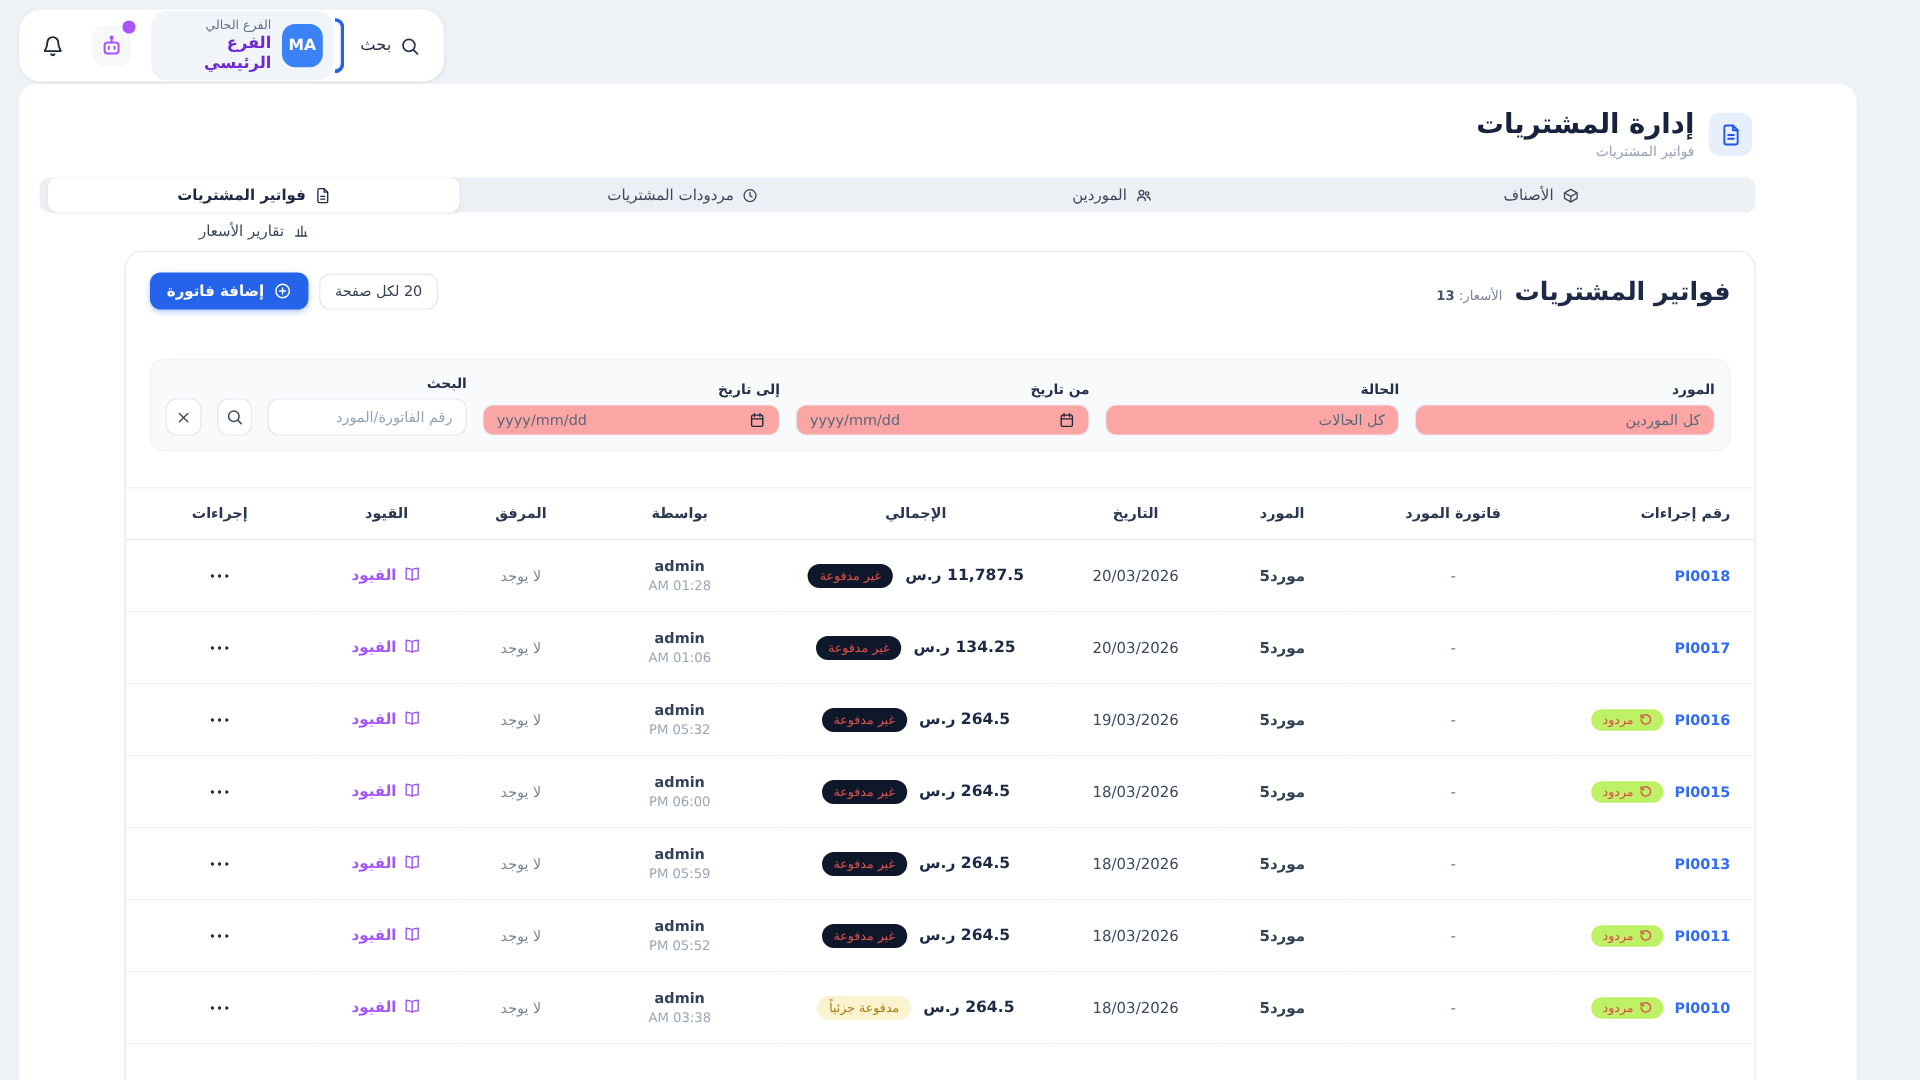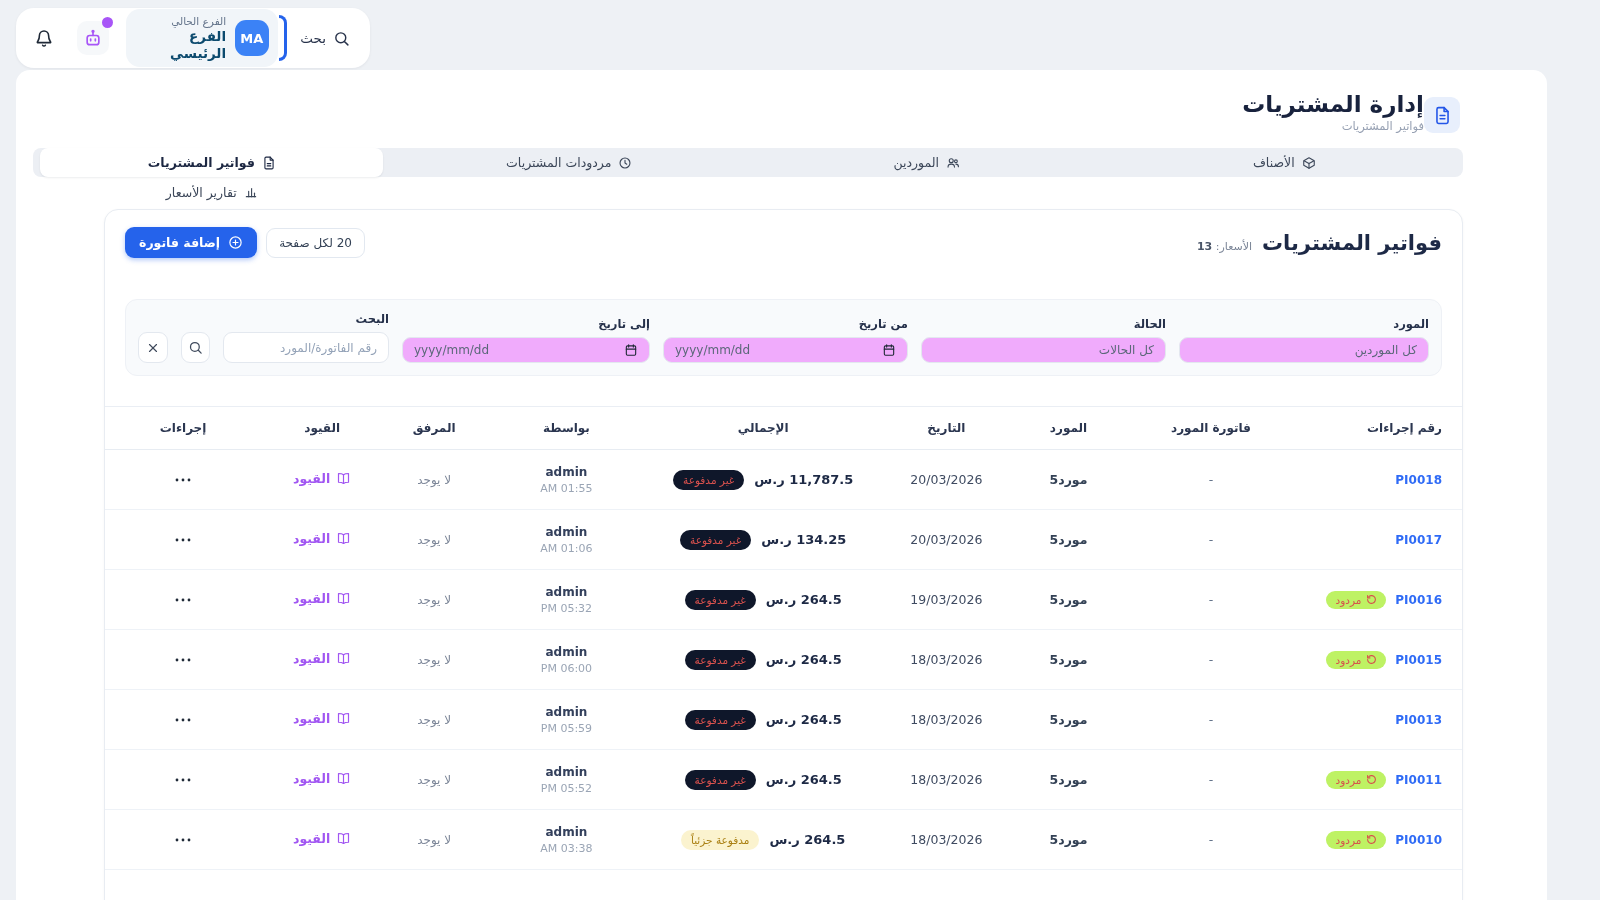--- a/index.html
+++ b/index.html
@@ -29,35 +29,35 @@
   .branch-pill {
     display: flex; align-items: center; gap: 9px;
     background: #f1f5f9; border-radius: 14px;
     padding: 6px 9px; margin-right: 1px; cursor: pointer;
   }
   .avatar { width: 36px; height: 36px; border-radius: 11px; background: #3b82f6;
     color: #fff; font-size: 13px; font-weight: bold;
     display: flex; align-items: center; justify-content: center; }
   .branch-texts { text-align: right; line-height: 1.25; }
   .branch-cur { font-size: 10.5px; color: #64748b; }
-  .branch-name { font-size: 13.5px; font-weight: bold; color: #0c4a6e; }
+  .branch-name { font-size: 13.5px; font-weight: bold; color: #6d28d9; }
   .iconbtn { background: transparent; border: none; cursor: pointer; position: relative; }
   .robot-btn { width: 34px; height: 34px; background: #f6f8fa; border-radius: 10px;
     display: flex; align-items: center; justify-content: center; margin-right: 17px; }
   .robot-dot { position: absolute; top: -4px; right: -4px; width: 11px; height: 11px;
     border-radius: 50%; background: #a855f7; }
   .bell-btn { margin-right: 23px; }
 
   
   .panel {
     position: absolute; left: 16px; top: 70px;
     width: 1531px; height: 860px;
     background: #fff; border-radius: 14px 14px 0 0;
   }
-  .page-head { display: flex; align-items: flex-end; padding: 21px 87px 0 0; }
+  .page-head { display: flex; align-items: center; gap: 12px; padding: 21px 87px 0 0; }
   .page-head-icon { width: 36px; height: 36px; border-radius: 9px; background: #e8effc;
     display: flex; align-items: center; justify-content: center; flex: 0 0 auto; }
   .page-titles { text-align: right; }
   .page-title { font-size: 23px; font-weight: bold; color: #18223d; line-height: 1.15; }
   .page-subtitle { font-size: 11.5px; color: #97a1b3; margin-top: 2px; }
 
   
   .tabs-strip {
     margin: 15px 84px 0 17px; height: 29px;
     background: #eceff4; border-radius: 8px;
@@ -91,21 +91,21 @@
     box-shadow: 0 2px 5px rgba(37,99,235,.35); }
 
   
   .filters {
     margin: 41px 20px 0 20px; background: #f8fafc;
     border: 1px solid #eef1f6; border-radius: 12px;
     padding: 12px; display: flex; align-items: flex-end; gap: 13px;
   }
   .field { display: flex; flex-direction: column; gap: 6px; }
   .field-label { font-size: 11.5px; font-weight: 600; color: #25304a; padding-left: 4px; }
-  .control { height: 17px; background: #f0abfc; border: 1px solid #e3e8ef; border-radius: 9px;
+  .control { height: 17px; background: #fca5a5; border: 1px solid #e3e8ef; border-radius: 9px;
     font-size: 12px; color: #5b6779; padding: 12px 11px;
     display: flex; align-items: center; cursor: pointer; }
   .w-supplier { width: 250px; } .w-status { width: 245px; }
   .w-from { width: 245px; } .w-to { width: 248px; }
   .date-control { direction: ltr; justify-content: space-between; color: #5b6779; }
   .search-input { height: 31px; width: 166px; background: #fff; border: 1px solid #e3e8ef;
     border-radius: 9px; font-size: 12px; color: #334155; padding: 0 11px; font-family: inherit; }
   .search-input::placeholder { color: #94a3b8; }
   .sq-btn { width: 36px; height: 31px; background: #fff; border: 1px solid #e3e8ef;
     border-radius: 9px; display: flex; align-items: center; justify-content: center;
@@ -385,21 +385,21 @@
     <td class="c-sup"><span>مورد5</span></td>
     <td class="c-date"><span>20/03/2026</span></td>
     <td class="c-total">
       <div class="total-wrap">
         <span class="amount"><span>11,787.5</span> <span class="cur">ر.س</span></span>
         <span class="badge b-unpaid">غير مدفوعة</span>
       </div>
     </td>
     <td class="c-by">
       <div class="by-user">admin</div>
-      <div class="by-time">01:55 AM</div>
+      <div class="by-time">01:28 AM</div>
     </td>
     <td class="c-att"><span>لا يوجد</span></td>
     <td class="c-ent">
       <a class="entries-link">
         <span>
           <svg width="15" height="15" viewBox="0 0 24 24" fill="none" stroke="currentColor" stroke-width="1.9" stroke-linejoin="round">
                     <path d="M12 6c-2-1.6-4.5-2-8-2v14c3.5 0 6 .4 8 2 2-1.6 4.5-2 8-2V4c-3.5 0-6 .4-8 2z"></path>
                     <path d="M12 6v14"></path>
                   </svg>
         </span>

